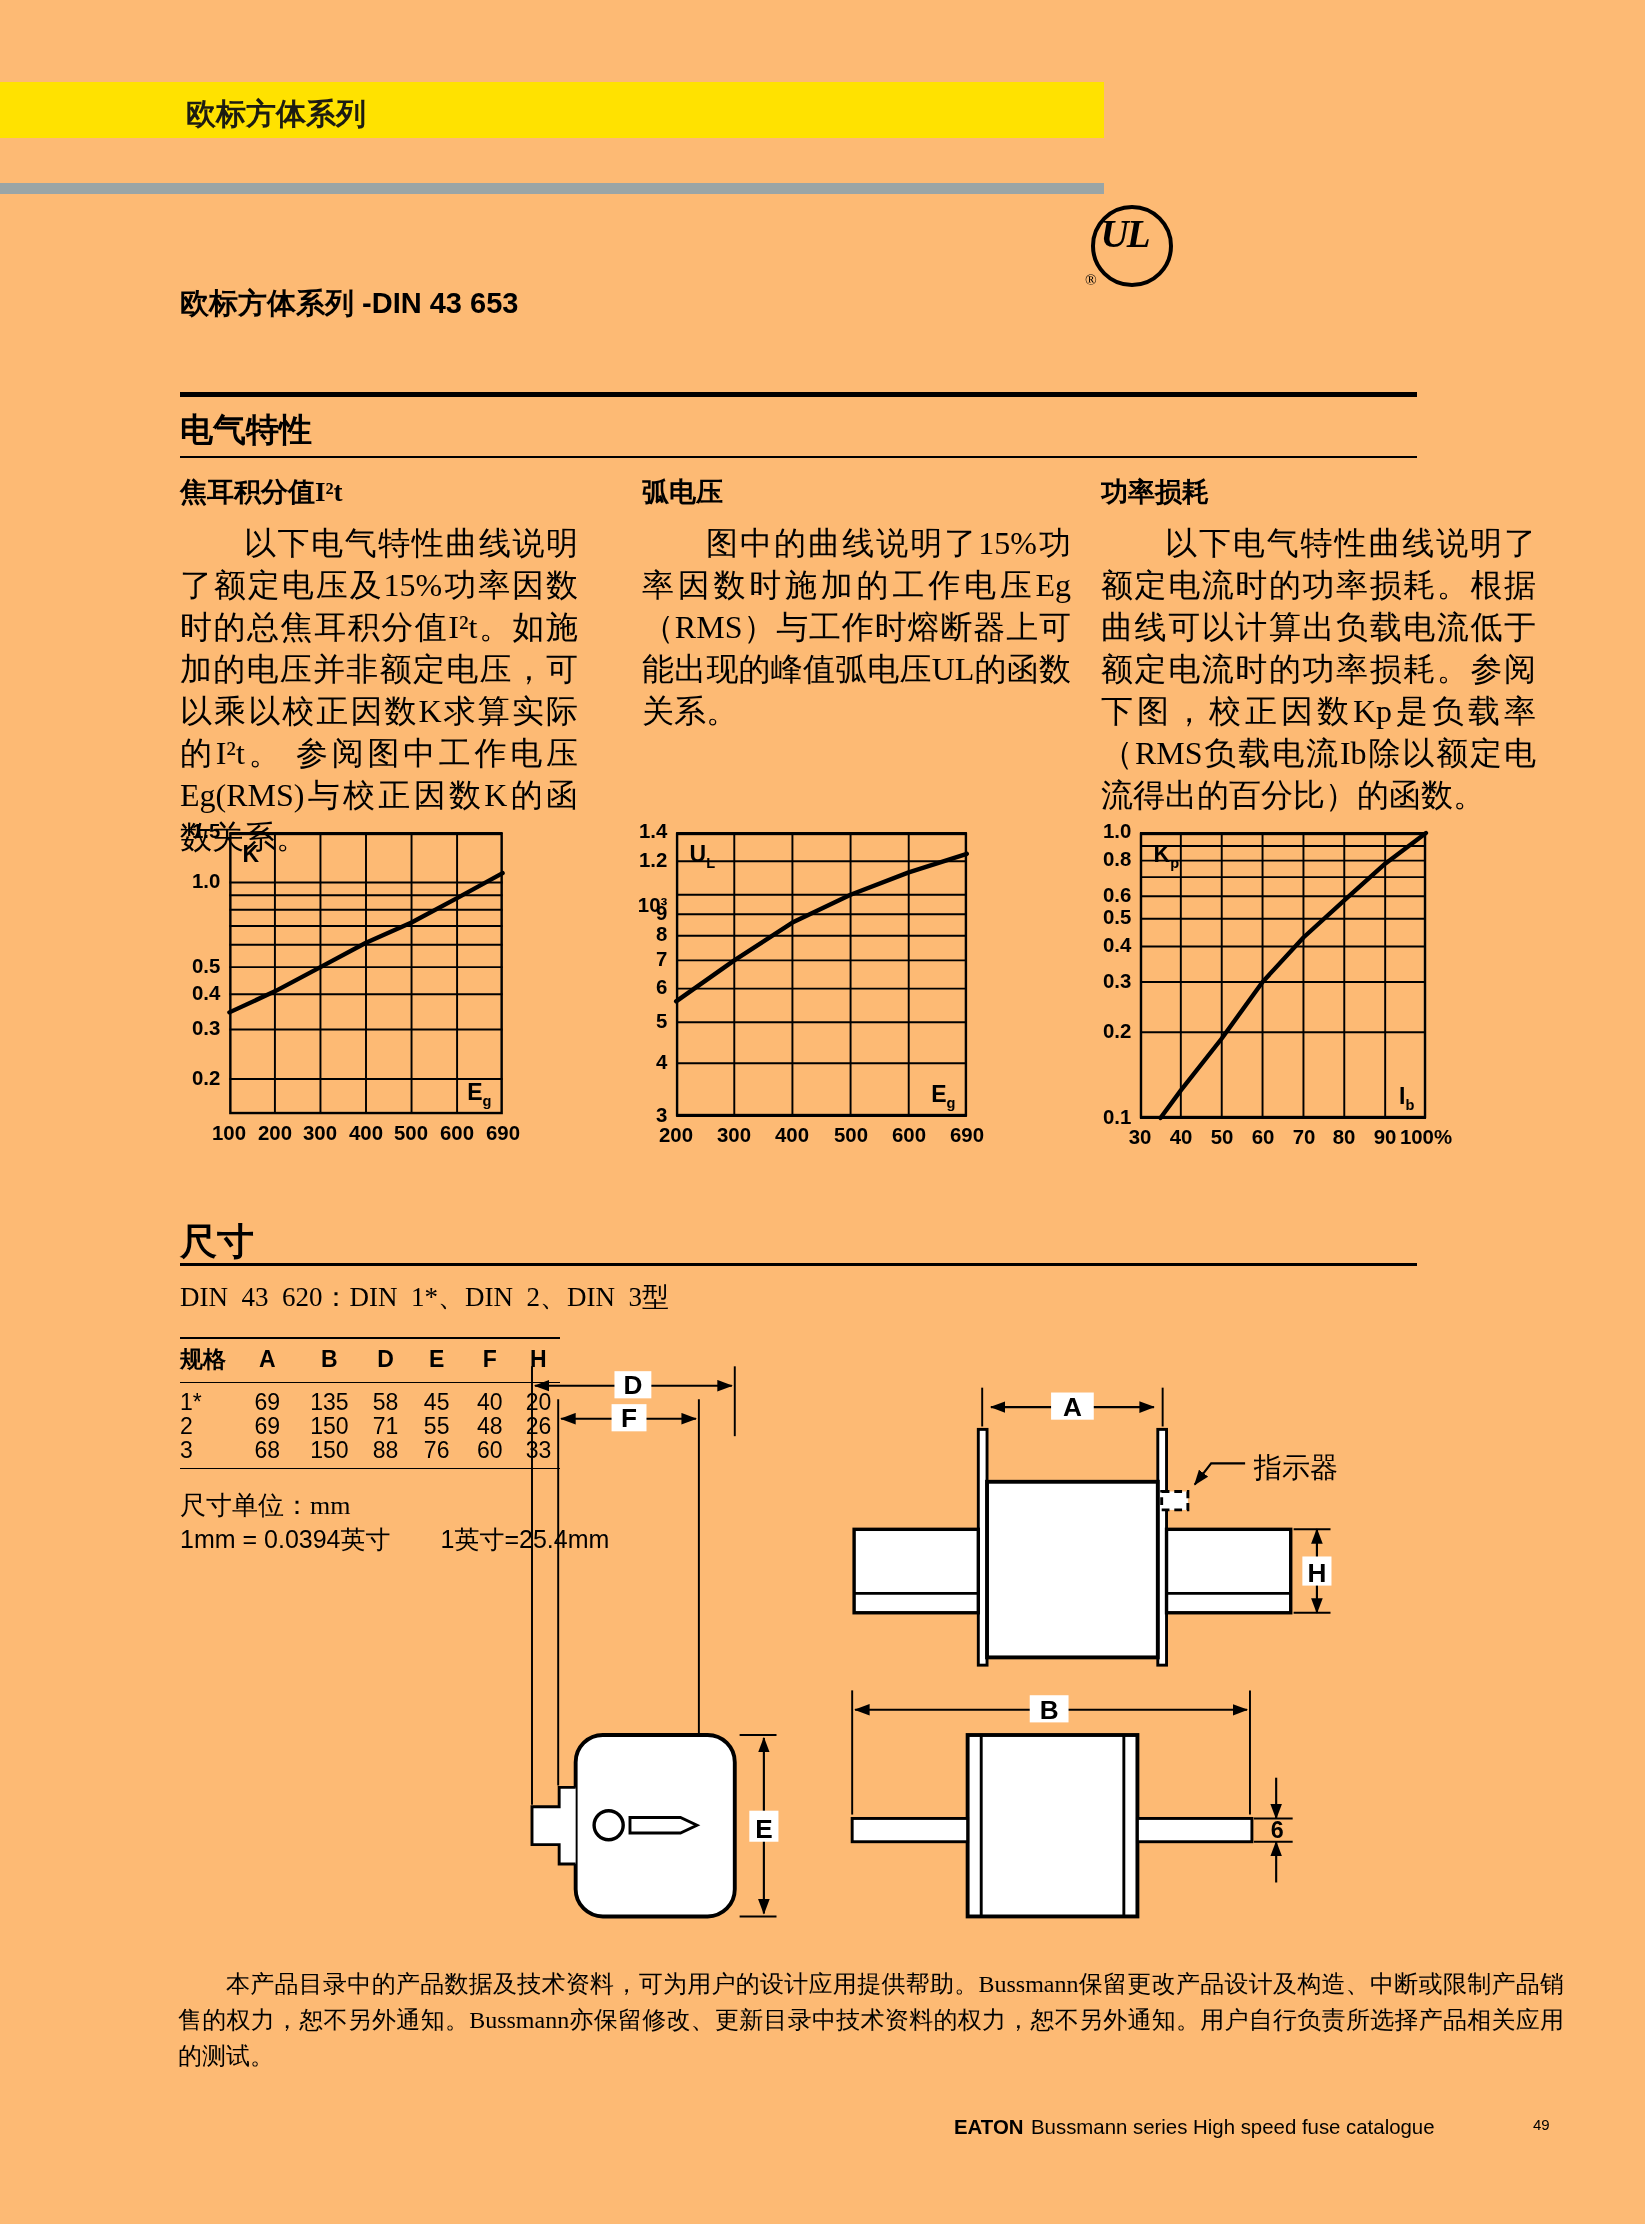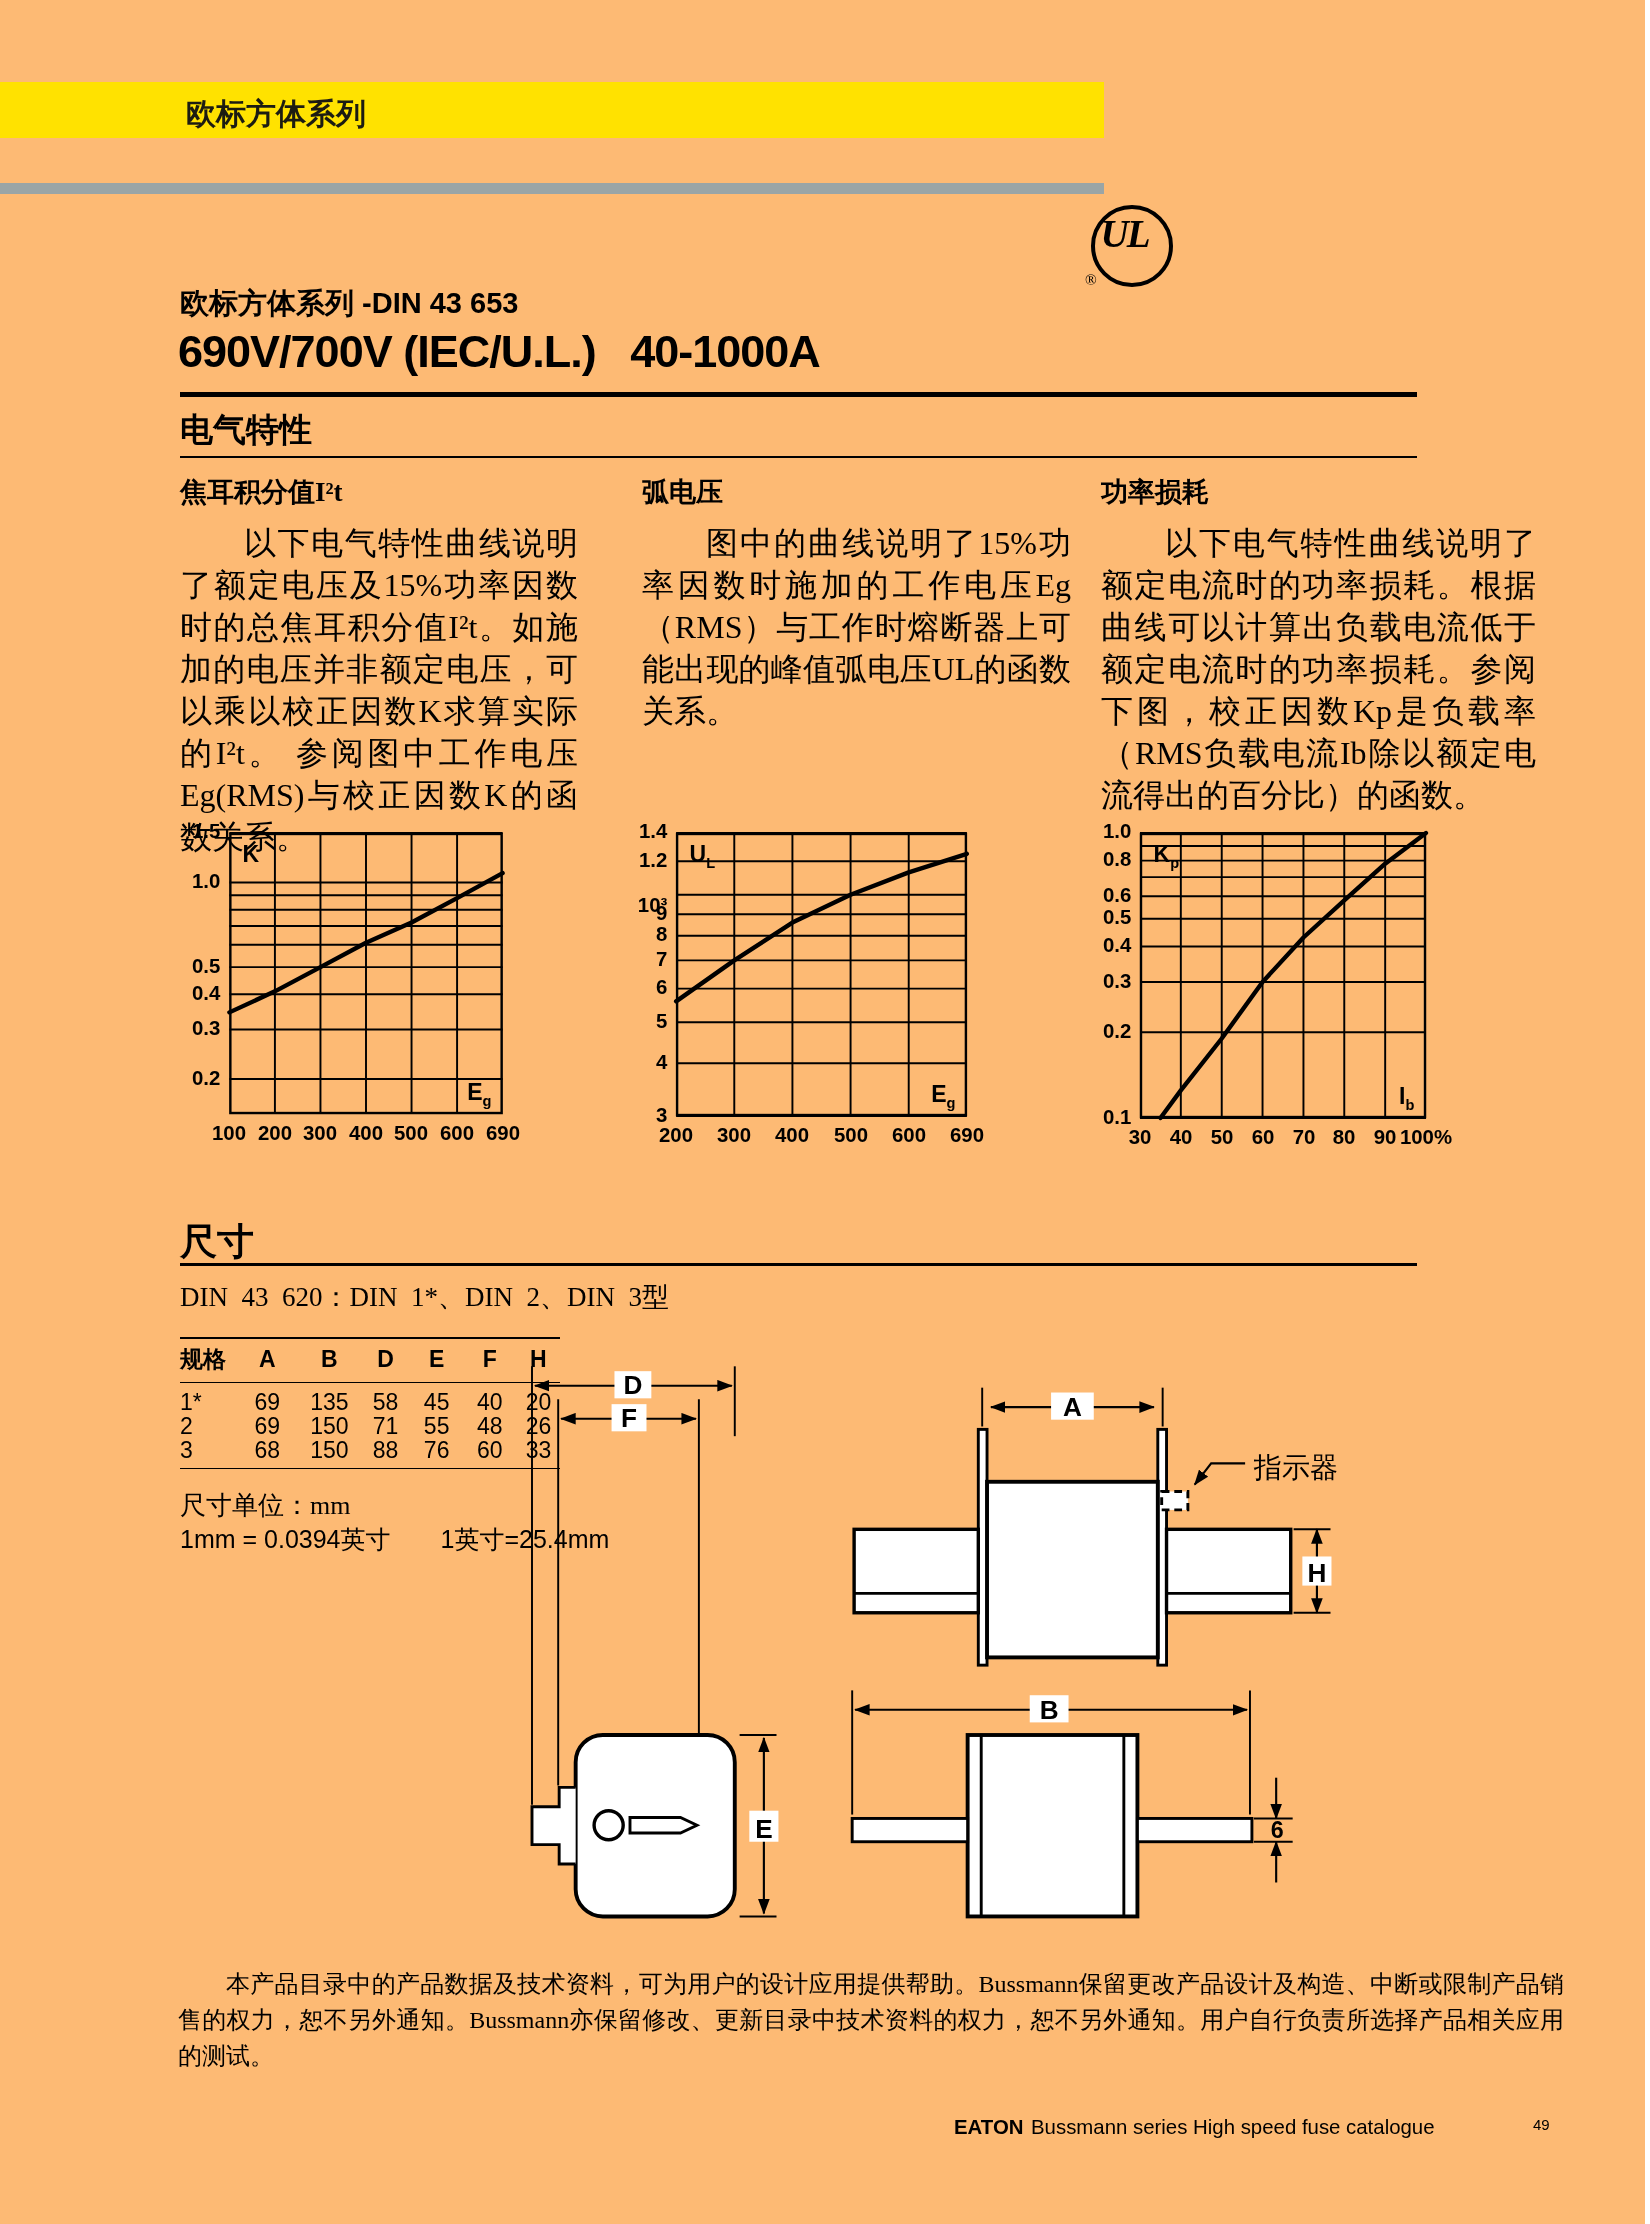--- a/index.html
+++ b/index.html
@@ -63,21 +63,20 @@
 <body>
 
 <div class="page">
 
   <div class="banner" style="background: rgb(255, 226, 0);">
     <div class="banner-title">欧标方体系列</div>
   </div>
   <div class="divider" style="background: rgb(154, 165, 166);"></div>
 
   <div class="series-line">欧标方体系列 -DIN 43 653</div>
-  <div class="main-title">690V/700V (IEC/U.L.)   40-1000A</div>
   <div class="ul-logo">
     <div class="ul-circle"></div>
     <div class="ul-letters">UL</div>
     <div class="ul-reg">®</div>
   </div>
   <div class="rule" style="left:180px;top:392px;width:1237px;height:4.9px;"></div>
 
   <div class="sec-heading" style="position:absolute;left:180px;top:408px;font-size:33px;">电气特性</div>
   <div class="rule" style="left:180px;top:456px;width:1237px;height:1.9px;"></div>
 

